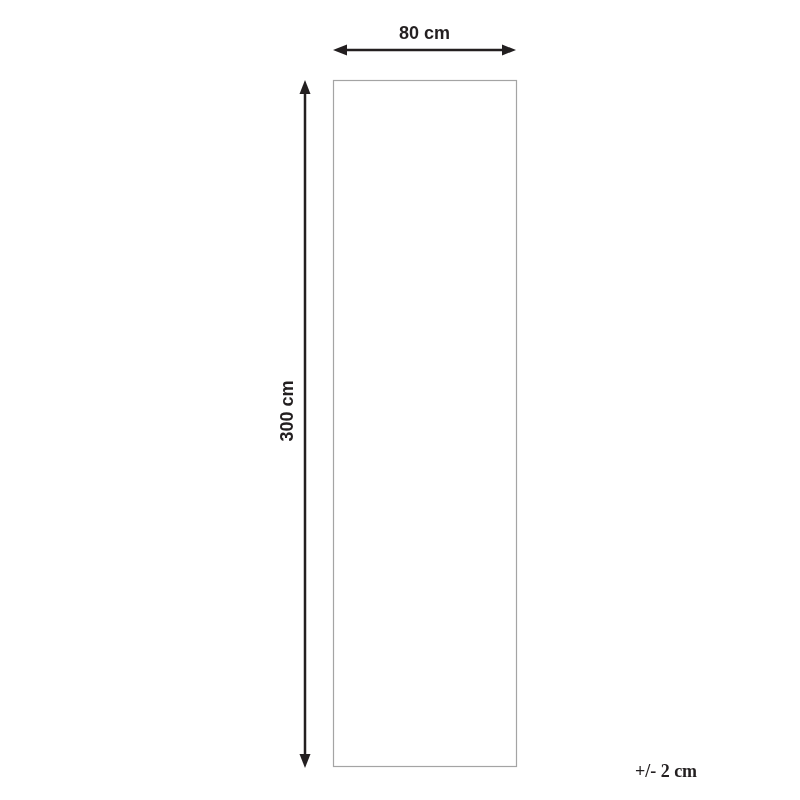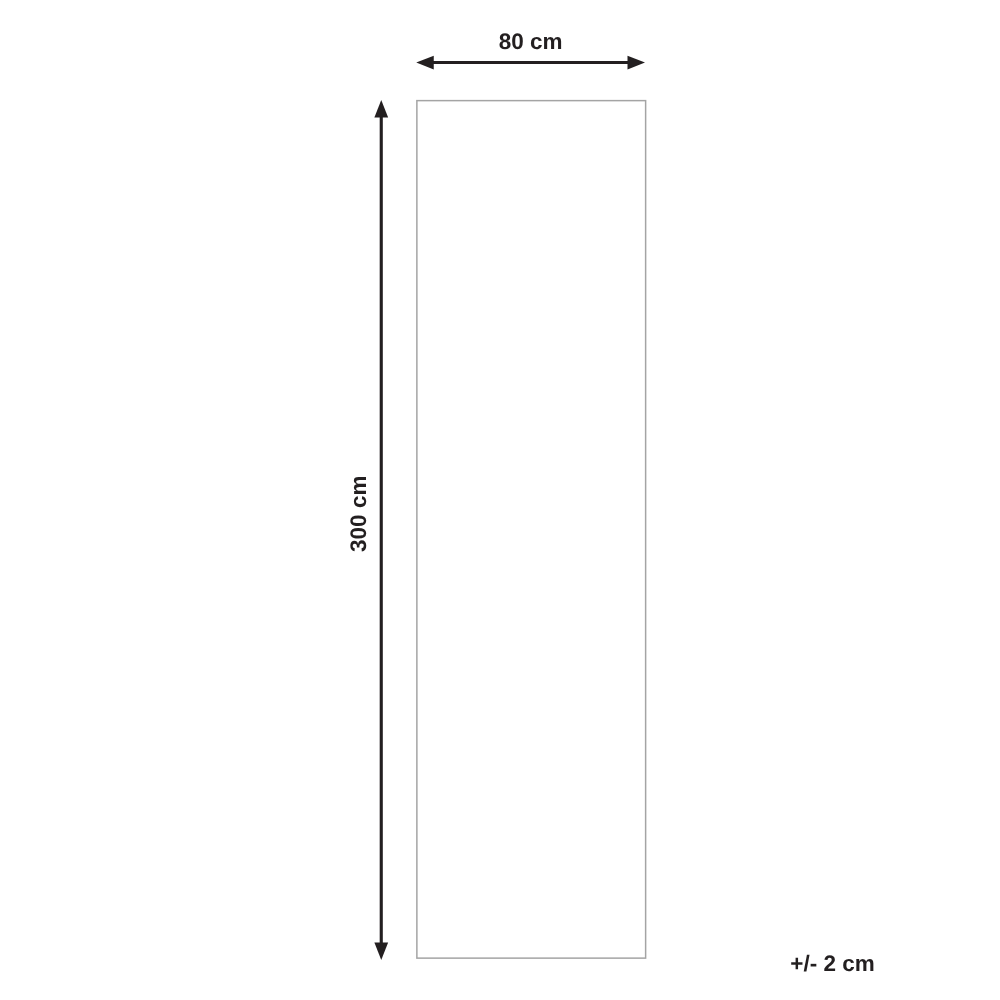--- a/index.html
+++ b/index.html
@@ -48,20 +48,21 @@
     height: 22px;
     line-height: 22px;
     text-align: center;
     transform: rotate(-90deg);
   }
   .tolerance-label {
     left: 616px;
     top: 761px;
     width: 100px;
     text-align: center;
+    font-family: Liberation Serif, serif;
   }
 </style>
 </head>
 <body>
 
 <div class="diagram">
 
   <svg class="shapes" width="800" height="800" viewBox="0 0 800 800">
 
     <rect class="outline-rect" x="333.5" y="80.5" width="183" height="686" stroke="#a4a4a4"></rect>

